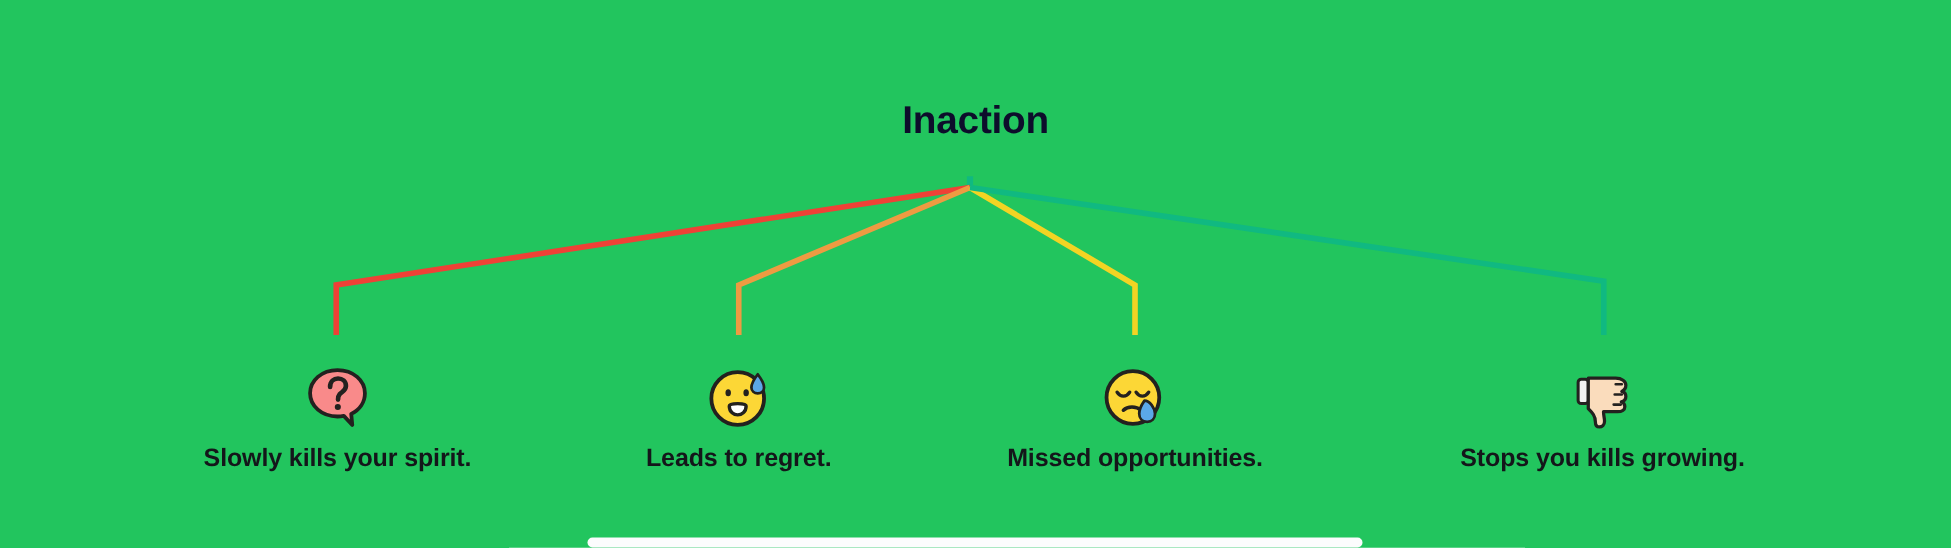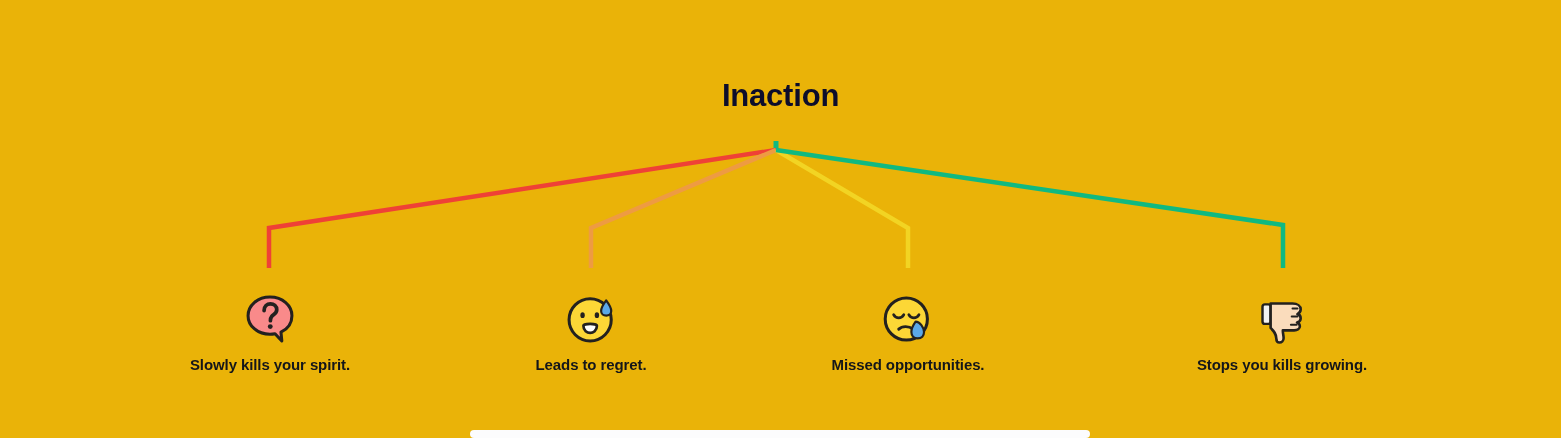--- a/index.html
+++ b/index.html
@@ -12,21 +12,21 @@
     height: 438px;
     background: #ffffff;
     font-family: "Liberation Sans", sans-serif;
     overflow: hidden;
   }
 
   #diagram-root {
     position: relative;
     width: 1561px;
     height: 438px;
-    background: #eab308;
+    background: #22c55e;
   }
 
   
   .title {
     position: absolute;
     left: 0;
     top: 78px;
     width: 1561px;
     text-align: center;
     font-size: 31px;
@@ -59,21 +59,21 @@
     line-height: 58px;
     height: 58px;
     display: block;
     font-family: "DejaVu Sans", sans-serif;
   }
   .leaf-emoji svg { display: inline-block; vertical-align: middle; }
 
   .leaf-label {
     display: block;
     margin-top: 12px;
-    font-size: 15px;
+    font-size: 20px;
     font-weight: bold;
     color: #14161a;
     letter-spacing: -0.1px;
     font-family: "Liberation Sans", sans-serif;
     white-space: nowrap;
   }
 
   .leaf-1 { left: 90px;   }
   .leaf-2 { left: 411px;  }
   .leaf-3 { left: 728px;  }

